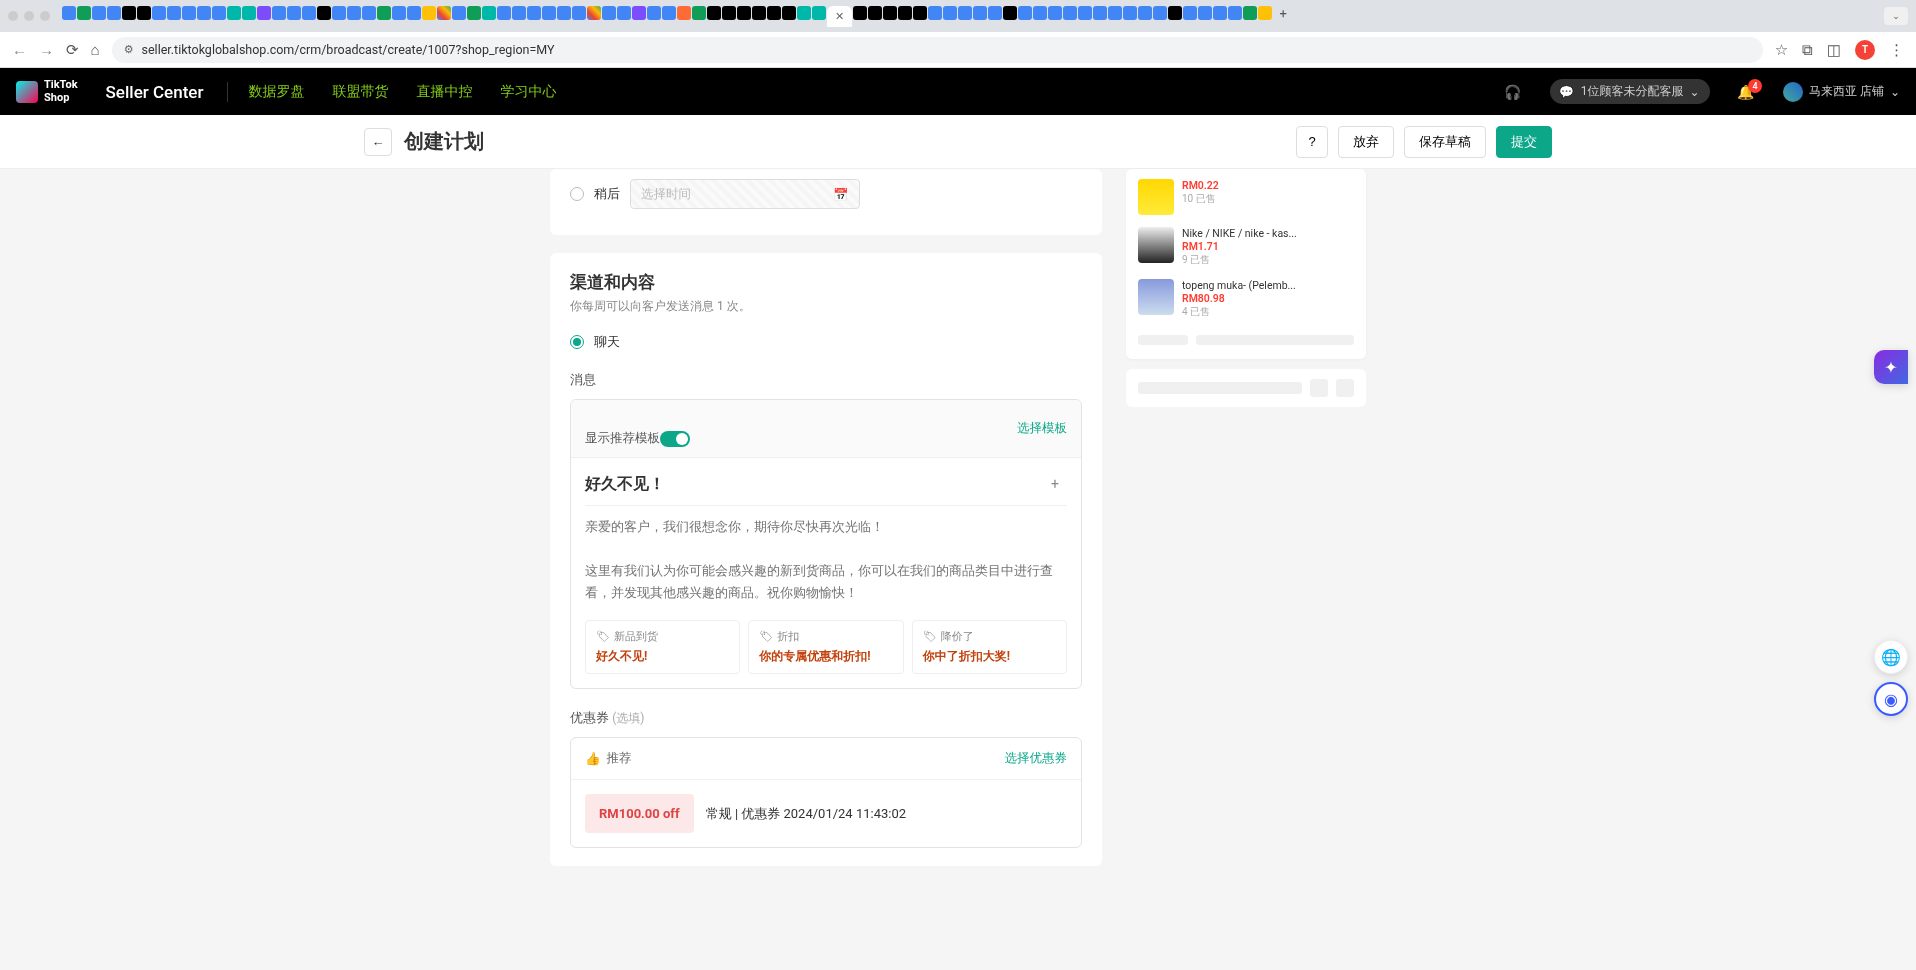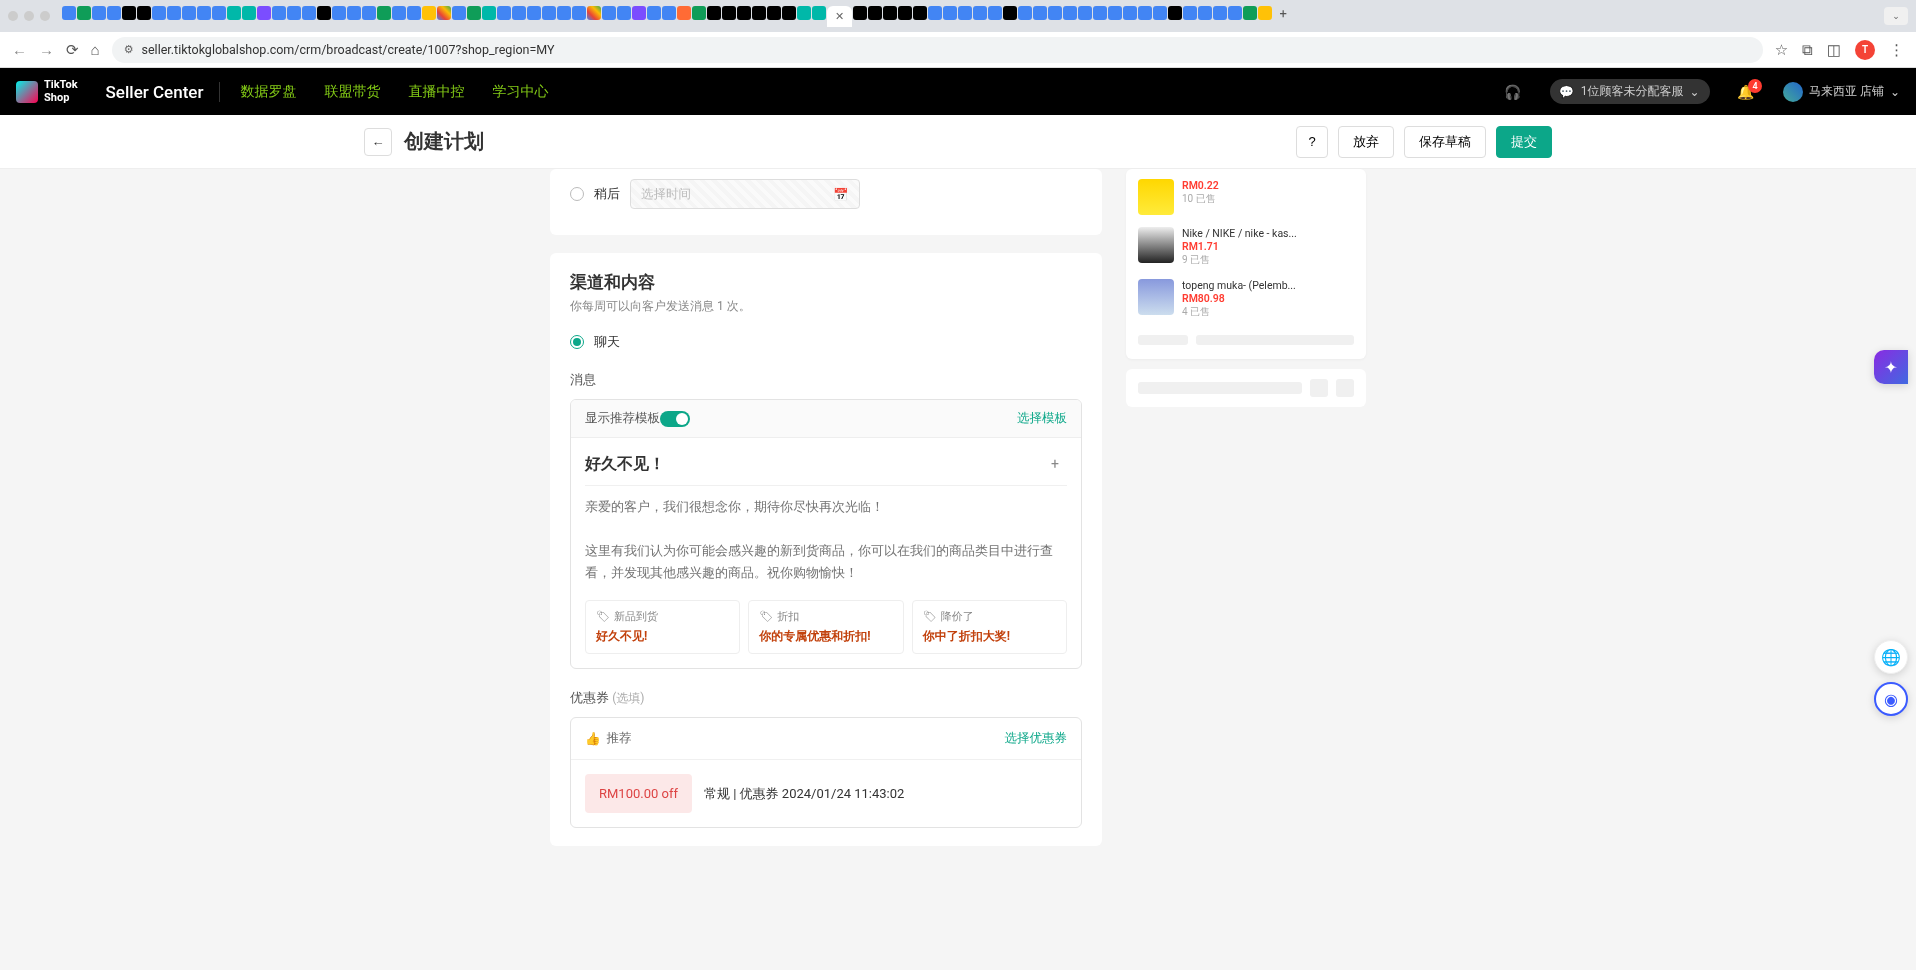--- a/index.html
+++ b/index.html
@@ -27,21 +27,21 @@
 .nav-btn.enabled { color: #555; }
 .url-field { flex: 1; background: #f1f3f4; border-radius: 16px; height: 26px; display: flex; align-items: center; padding: 0 12px; gap: 8px; font-size: 12.5px; color: #333; }
 .url-icon { font-size: 11px; color: #666; }
 .addr-right { display: flex; gap: 14px; align-items: center; }
 .prof-badge { width: 20px; height: 20px; border-radius: 50%; background: #f44336; color: #fff; display: flex; align-items: center; justify-content: center; font-size: 10px; font-weight: 600; }
 
 .app-header { background: #000; color: #fff; height: 47px; display: flex; align-items: center; padding: 0 16px; gap: 28px; }
 .logo-block { display: flex; align-items: center; gap: 6px; font-weight: 700; }
 .logo-icon { width: 22px; height: 22px; border-radius: 4px; background: linear-gradient(135deg,#00f2ea,#ff0050); }
 .logo-text { font-size: 11px; line-height: 1.1; }
-.seller-center { font-size: 17px; font-weight: 500; padding-right: 16px; border-right: 1px solid #333; margin-right: -8px; }
+.seller-center { font-size: 17px; font-weight: 500; padding-right: 24px; border-right: 1px solid #333; margin-right: -8px; }
 .nav-link { font-size: 14px; color: #84cc16; cursor: pointer; }
 .hdr-spacer { flex: 1; }
 .hdr-icon { color: #fff; font-size: 14px; cursor: pointer; }
 .chip { background: #333; border-radius: 14px; padding: 4px 10px; display: flex; align-items: center; gap: 6px; font-size: 12px; color: #ccc; }
 .bell-wrap { position: relative; }
 .badge-num { position: absolute; top: -5px; right: -7px; background: #ff3b30; color: #fff; border-radius: 50%; width: 14px; height: 14px; font-size: 9px; display: flex; align-items: center; justify-content: center; font-weight: 600; }
 .shop-sel { display: flex; align-items: center; gap: 6px; font-size: 12px; color: #ccc; }
 .shop-av { width: 20px; height: 20px; border-radius: 50%; background: linear-gradient(45deg,#4a9,#26c); }
 
 .page-bar { background: #fff; height: 54px; display: flex; align-items: center; padding: 0 24px; gap: 12px; border-bottom: 1px solid #eee; }
@@ -64,42 +64,42 @@
 .radio-c.checked { border-color: #0ca789; }
 .radio-c.checked::after { content: ''; position: absolute; inset: 2px; background: #0ca789; border-radius: 50%; }
 .time-input { border: 1px solid #ddd; border-radius: 4px; height: 30px; width: 230px; padding: 0 10px; color: #bbb; font-size: 12.5px; display: flex; align-items: center; justify-content: space-between; background: repeating-linear-gradient(45deg,#fafafa,#fafafa 4px,#f5f5f5 4px,#f5f5f5 8px); }
 
 .sec-title { font-size: 17px; font-weight: 600; margin-bottom: 4px; }
 .sec-sub { font-size: 12px; color: #888; margin-bottom: 18px; }
 
 .msg-label { font-size: 13px; color: #555; margin-bottom: 10px; }
 .msg-editor { border: 1px solid #e3e3e3; border-radius: 6px; overflow: hidden; }
 .editor-top { display: flex; align-items: center; justify-content: space-between; padding: 10px 14px; background: #fafafa; border-bottom: 1px solid #eee; }
-.tog-wrap { display: flex; align-items: center; font-size: 12.5px; color: #555; }
+.tog-wrap { display: flex; align-items: center; font-size: 12.5px; color: #555; margin-top: 20px; }
 .toggle { width: 30px; height: 16px; background: #0ca789; border-radius: 8px; position: relative; }
 .toggle::after { content: ''; position: absolute; right: 2px; top: 2px; width: 12px; height: 12px; background: #fff; border-radius: 50%; }
 .link-btn { color: #0ca789; font-size: 12.5px; cursor: pointer; font-weight: 500; }
 
 .editor-body { padding: 16px 14px; position: relative; }
 .greeting { font-size: 16px; font-weight: 600; margin-bottom: 10px; padding-bottom: 10px; border-bottom: 1px solid #f0f0f0; }
 .msg-text { font-size: 13px; color: #737373; line-height: 1.7; }
 .plus-float { position: absolute; right: 16px; top: 16px; width: 20px; height: 20px; display: flex; align-items: center; justify-content: center; color: #888; font-size: 14px; cursor: pointer; }
 
 .tmpl-cards { display: flex; gap: 8px; padding: 0 14px 14px; }
 .tmpl-card { flex: 1; border: 1px solid #eee; border-radius: 4px; padding: 8px 10px; background: #fff; cursor: pointer; }
 .tmpl-tag { font-size: 11px; color: #888; display: flex; align-items: center; gap: 4px; margin-bottom: 4px; }
 .tmpl-txt { font-size: 12px; color: #c2410c; font-weight: bold; }
 
 .coupon-head { font-size: 13px; color: #555; margin: 20px 0 10px; }
 .coupon-head .opt { color: #aaa; font-size: 12px; }
 .coupon-box { border: 1px solid #e3e3e3; border-radius: 6px; }
 .coupon-top { display: flex; justify-content: space-between; align-items: center; padding: 12px 14px; border-bottom: 1px solid #f0f0f0; }
 .rec-label { display: flex; align-items: center; gap: 6px; font-size: 12.5px; color: #666; }
 .coupon-body { padding: 14px; display: flex; gap: 12px; align-items: center; }
-.coupon-chip { background: #fce8e8; border-radius: 4px; padding: 12px 14px; font-size: 13px; font-weight: 400; color: #d44; }
+.coupon-chip { background: #fce8e8; border-radius: 4px; padding: 12px 14px; font-size: 13px; font-weight: 700; color: #d44; }
 .coupon-desc { font-size: 13px; color: #333; }
 
 
 .preview-card { background: #fff; border-radius: 6px; padding: 4px 12px 14px; box-shadow: 0 1px 3px rgba(0,0,0,0.04); }
 .prod-row { display: flex; gap: 8px; padding: 6px 0; }
 .prod-img { width: 36px; height: 36px; border-radius: 4px; flex-shrink: 0; }
 .pi1 { background: linear-gradient(#ffd700,#ffeb3b); }
 .pi2 { background: linear-gradient(#eee,#222); }
 .pi3 { background: linear-gradient(#89d,#cde); }
 .prod-info { flex: 1; min-width: 0; }

